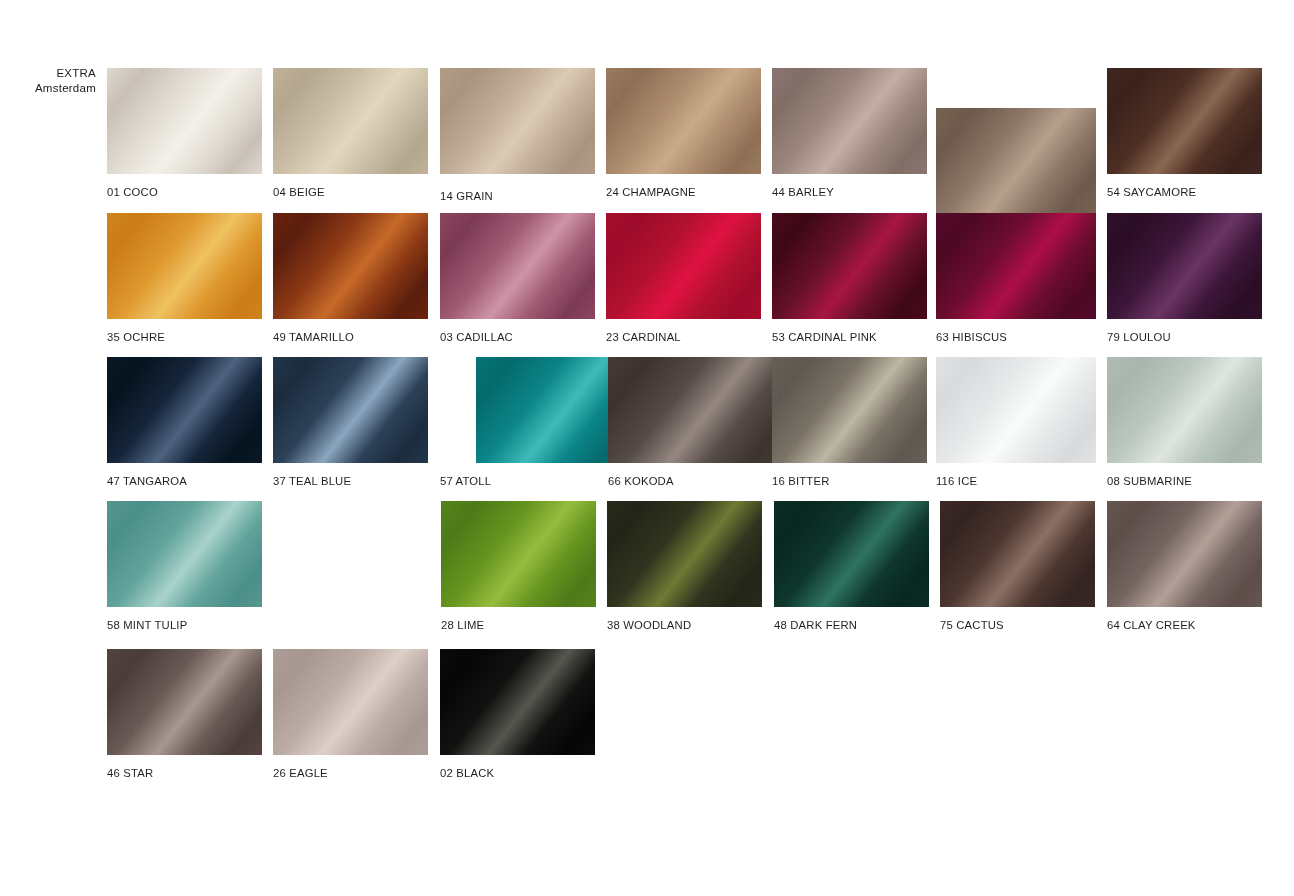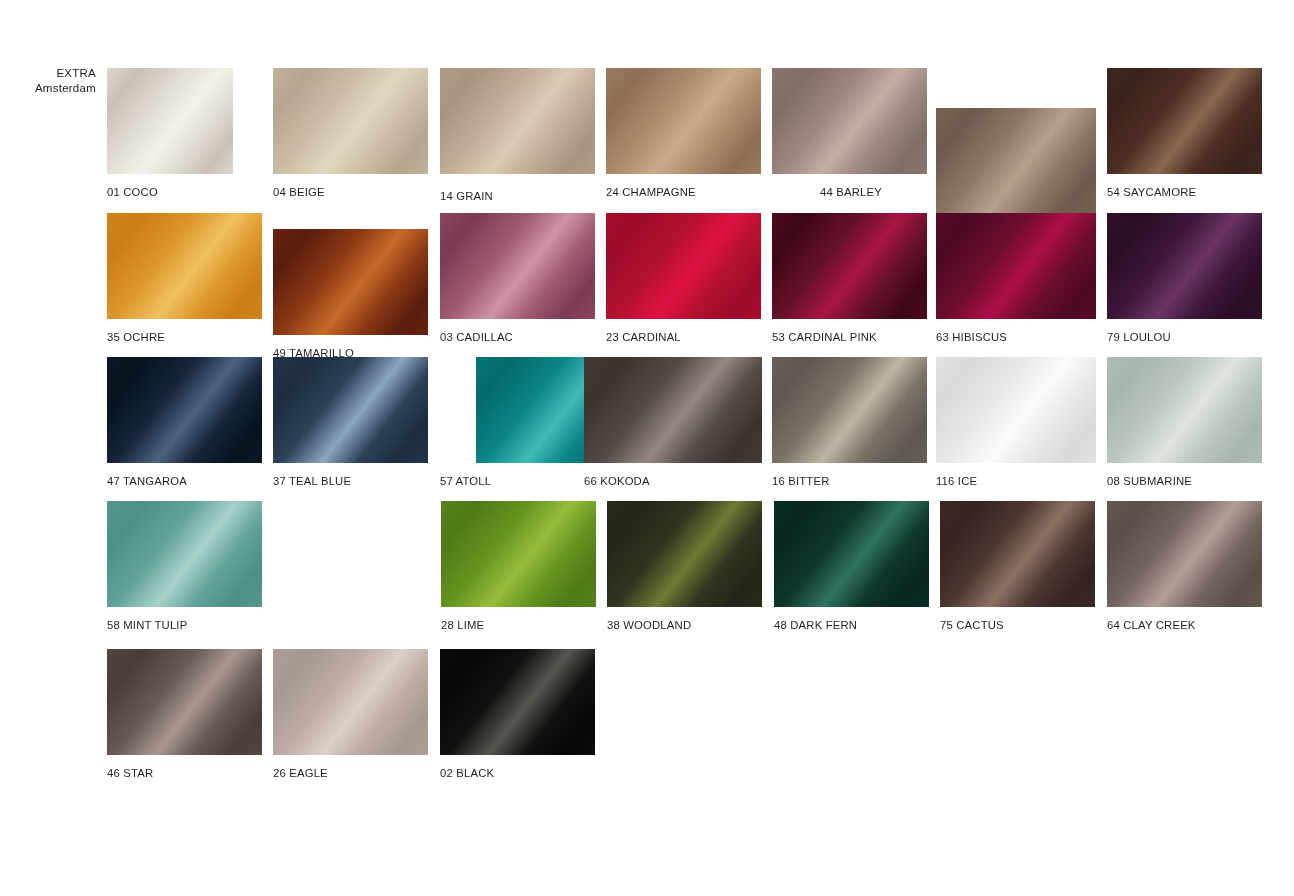--- a/index.html
+++ b/index.html
@@ -88,21 +88,21 @@
 
 <div id="sheet">
 
   <div class="brand">
     <span class="line1">EXTRA</span>
     <span class="line2">Amsterdam</span>
   </div>
 
   <div id="grid">
       <div class="row" style="top: 68px; height: 134px;">
-        <div class="cell" style="left: 107px; width: 126px; height: 128px;">
+        <div class="cell" style="left: 107px; width: 155px; height: 128px;">
           <div class="chip" title="01 COCO" style="height: 106px;">
             <div class="sheen" style="background: linear-gradient(128deg, rgb(222, 216, 205) 0%, rgb(201, 192, 182) 16%, rgb(227, 222, 212) 38%, rgb(244, 241, 234) 55%, rgb(227, 222, 212) 70%, rgb(201, 192, 182) 86%, rgb(222, 216, 205) 100%);"></div>
             <div class="grain"></div>
           </div>
           <div class="caption" style="top: 118px;">01 COCO</div>
         </div>
         <div class="cell" style="left: 273px; width: 155px; height: 128px;">
           <div class="chip" title="04 BEIGE" style="height: 106px;">
             <div class="sheen" style="background: linear-gradient(128deg, rgb(193, 179, 152) 0%, rgb(181, 167, 142) 16%, rgb(204, 191, 166) 38%, rgb(226, 215, 191) 55%, rgb(204, 191, 166) 70%, rgb(181, 167, 142) 86%, rgb(193, 179, 152) 100%);"></div>
             <div class="grain"></div>
@@ -121,21 +121,21 @@
             <div class="sheen" style="background: linear-gradient(128deg, rgb(153, 123, 96) 0%, rgb(142, 111, 85) 16%, rgb(173, 139, 109) 38%, rgb(201, 171, 137) 55%, rgb(173, 139, 109) 70%, rgb(142, 111, 85) 86%, rgb(153, 123, 96) 100%);"></div>
             <div class="grain"></div>
           </div>
           <div class="caption" style="top: 118px;">24 CHAMPAGNE</div>
         </div>
         <div class="cell" style="left: 772px; width: 155px; height: 128px;">
           <div class="chip" title="44 BARLEY" style="height: 106px;">
             <div class="sheen" style="background: linear-gradient(128deg, rgb(138, 118, 112) 0%, rgb(128, 109, 102) 16%, rgb(156, 135, 128) 38%, rgb(196, 174, 164) 55%, rgb(156, 135, 128) 70%, rgb(128, 109, 102) 86%, rgb(138, 118, 112) 100%);"></div>
             <div class="grain"></div>
           </div>
-          <div class="caption" style="top: 118px; margin-left: 48px;">44 BARLEY</div>
+          <div class="caption" style="top: 118px;">44 BARLEY</div>
         </div>
         <div class="cell" style="left: 936px; width: 160px; height: 128px; margin-top: 40px;">
           <div class="chip" title="34 MONGOOSE" style="height: 106px;">
             <div class="sheen" style="background: linear-gradient(128deg, rgb(119, 99, 79) 0%, rgb(109, 90, 76) 16%, rgb(141, 119, 103) 38%, rgb(183, 160, 140) 55%, rgb(141, 119, 103) 70%, rgb(109, 90, 76) 86%, rgb(119, 99, 79) 100%);"></div>
             <div class="grain"></div>
           </div>
           <div class="caption" style="top: 118px;">34 MONGOOSE</div>
         </div>
         <div class="cell" style="left: 1107px; width: 155px; height: 128px;">
           <div class="chip" title="54 SAYCAMORE" style="height: 106px;">
@@ -146,21 +146,21 @@
         </div>
       </div>
       <div class="row" style="top: 213px; height: 134px;">
         <div class="cell" style="left: 107px; width: 155px; height: 128px;">
           <div class="chip" title="35 OCHRE" style="height: 106px;">
             <div class="sheen" style="background: linear-gradient(128deg, rgb(207, 131, 28) 0%, rgb(204, 125, 22) 16%, rgb(222, 151, 44) 38%, rgb(240, 194, 97) 55%, rgb(222, 151, 44) 70%, rgb(204, 125, 22) 86%, rgb(207, 131, 28) 100%);"></div>
             <div class="grain"></div>
           </div>
           <div class="caption" style="top: 118px;">35 OCHRE</div>
         </div>
-        <div class="cell" style="left: 273px; width: 155px; height: 128px; margin-top: 16px;">
+        <div class="cell" style="left: 273px; width: 155px; height: 128px;">
           <div class="chip" title="49 TAMARILLO" style="height: 106px;">
             <div class="sheen" style="background: linear-gradient(128deg, rgb(106, 34, 14) 0%, rgb(90, 29, 12) 16%, rgb(141, 58, 20) 38%, rgb(200, 106, 40) 55%, rgb(141, 58, 20) 70%, rgb(90, 29, 12) 86%, rgb(106, 34, 14) 100%);"></div>
             <div class="grain"></div>
           </div>
           <div class="caption" style="top: 118px;">49 TAMARILLO</div>
         </div>
         <div class="cell" style="left: 440px; width: 155px; height: 128px;">
           <div class="chip" title="03 CADILLAC" style="height: 106px;">
             <div class="sheen" style="background: linear-gradient(128deg, rgb(140, 69, 96) 0%, rgb(124, 58, 84) 16%, rgb(160, 90, 115) 38%, rgb(206, 148, 167) 55%, rgb(160, 90, 115) 70%, rgb(124, 58, 84) 86%, rgb(140, 69, 96) 100%);"></div>
             <div class="grain"></div>
@@ -211,21 +211,21 @@
           </div>
           <div class="caption" style="top: 118px;">37 TEAL BLUE</div>
         </div>
         <div class="cell" style="left: 440px; width: 155px; height: 128px; padding-left: 36px;">
           <div class="chip" title="57 ATOLL" style="height: 106px;">
             <div class="sheen" style="background: linear-gradient(128deg, rgb(6, 117, 119) 0%, rgb(4, 106, 108) 16%, rgb(11, 133, 137) 38%, rgb(63, 188, 184) 55%, rgb(11, 133, 137) 70%, rgb(4, 106, 108) 86%, rgb(6, 117, 119) 100%);"></div>
             <div class="grain"></div>
           </div>
           <div class="caption" style="top: 118px;">57 ATOLL</div>
         </div>
-        <div class="cell" style="left: 584px; width: 178px; height: 128px;">
+        <div class="cell" style="left: 608px; width: 178px; height: 128px;">
           <div class="chip" title="66 KOKODA" style="height: 106px;">
             <div class="sheen" style="background: linear-gradient(128deg, rgb(68, 58, 54) 0%, rgb(60, 51, 47) 16%, rgb(84, 74, 70) 38%, rgb(150, 136, 129) 55%, rgb(84, 74, 70) 70%, rgb(60, 51, 47) 86%, rgb(68, 58, 54) 100%);"></div>
             <div class="grain"></div>
           </div>
           <div class="caption" style="top: 118px;">66 KOKODA</div>
         </div>
         <div class="cell" style="left: 772px; width: 155px; height: 128px;">
           <div class="chip" title="16 BITTER" style="height: 106px;">
             <div class="sheen" style="background: linear-gradient(128deg, rgb(104, 96, 86) 0%, rgb(94, 88, 80) 16%, rgb(122, 114, 102) 38%, rgb(189, 183, 164) 55%, rgb(122, 114, 102) 70%, rgb(94, 88, 80) 86%, rgb(104, 96, 86) 100%);"></div>
             <div class="grain"></div>

